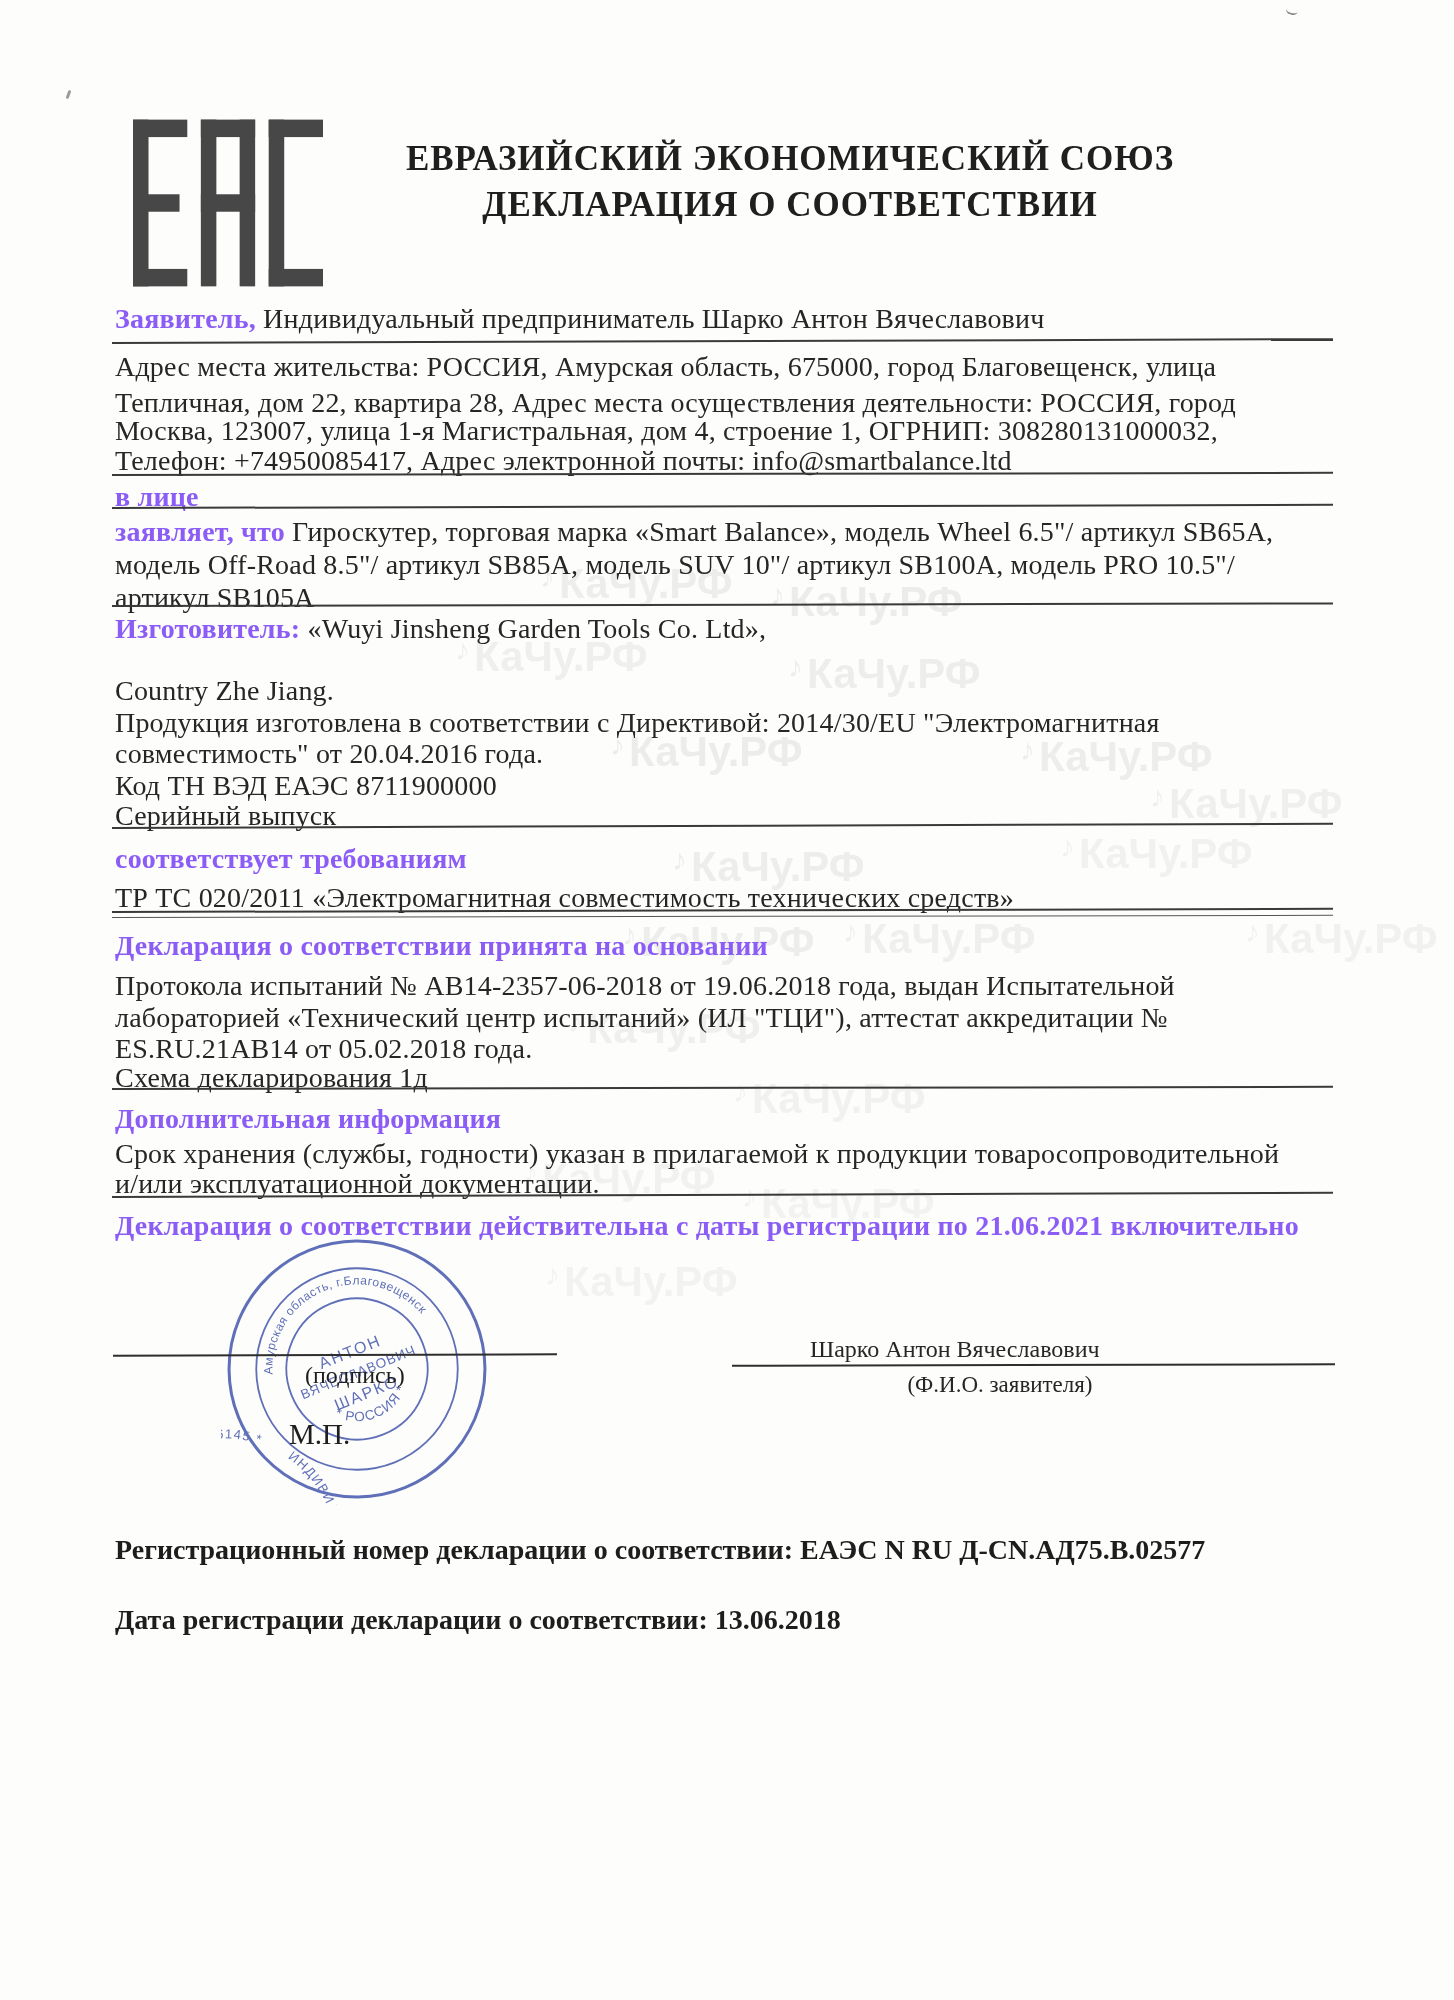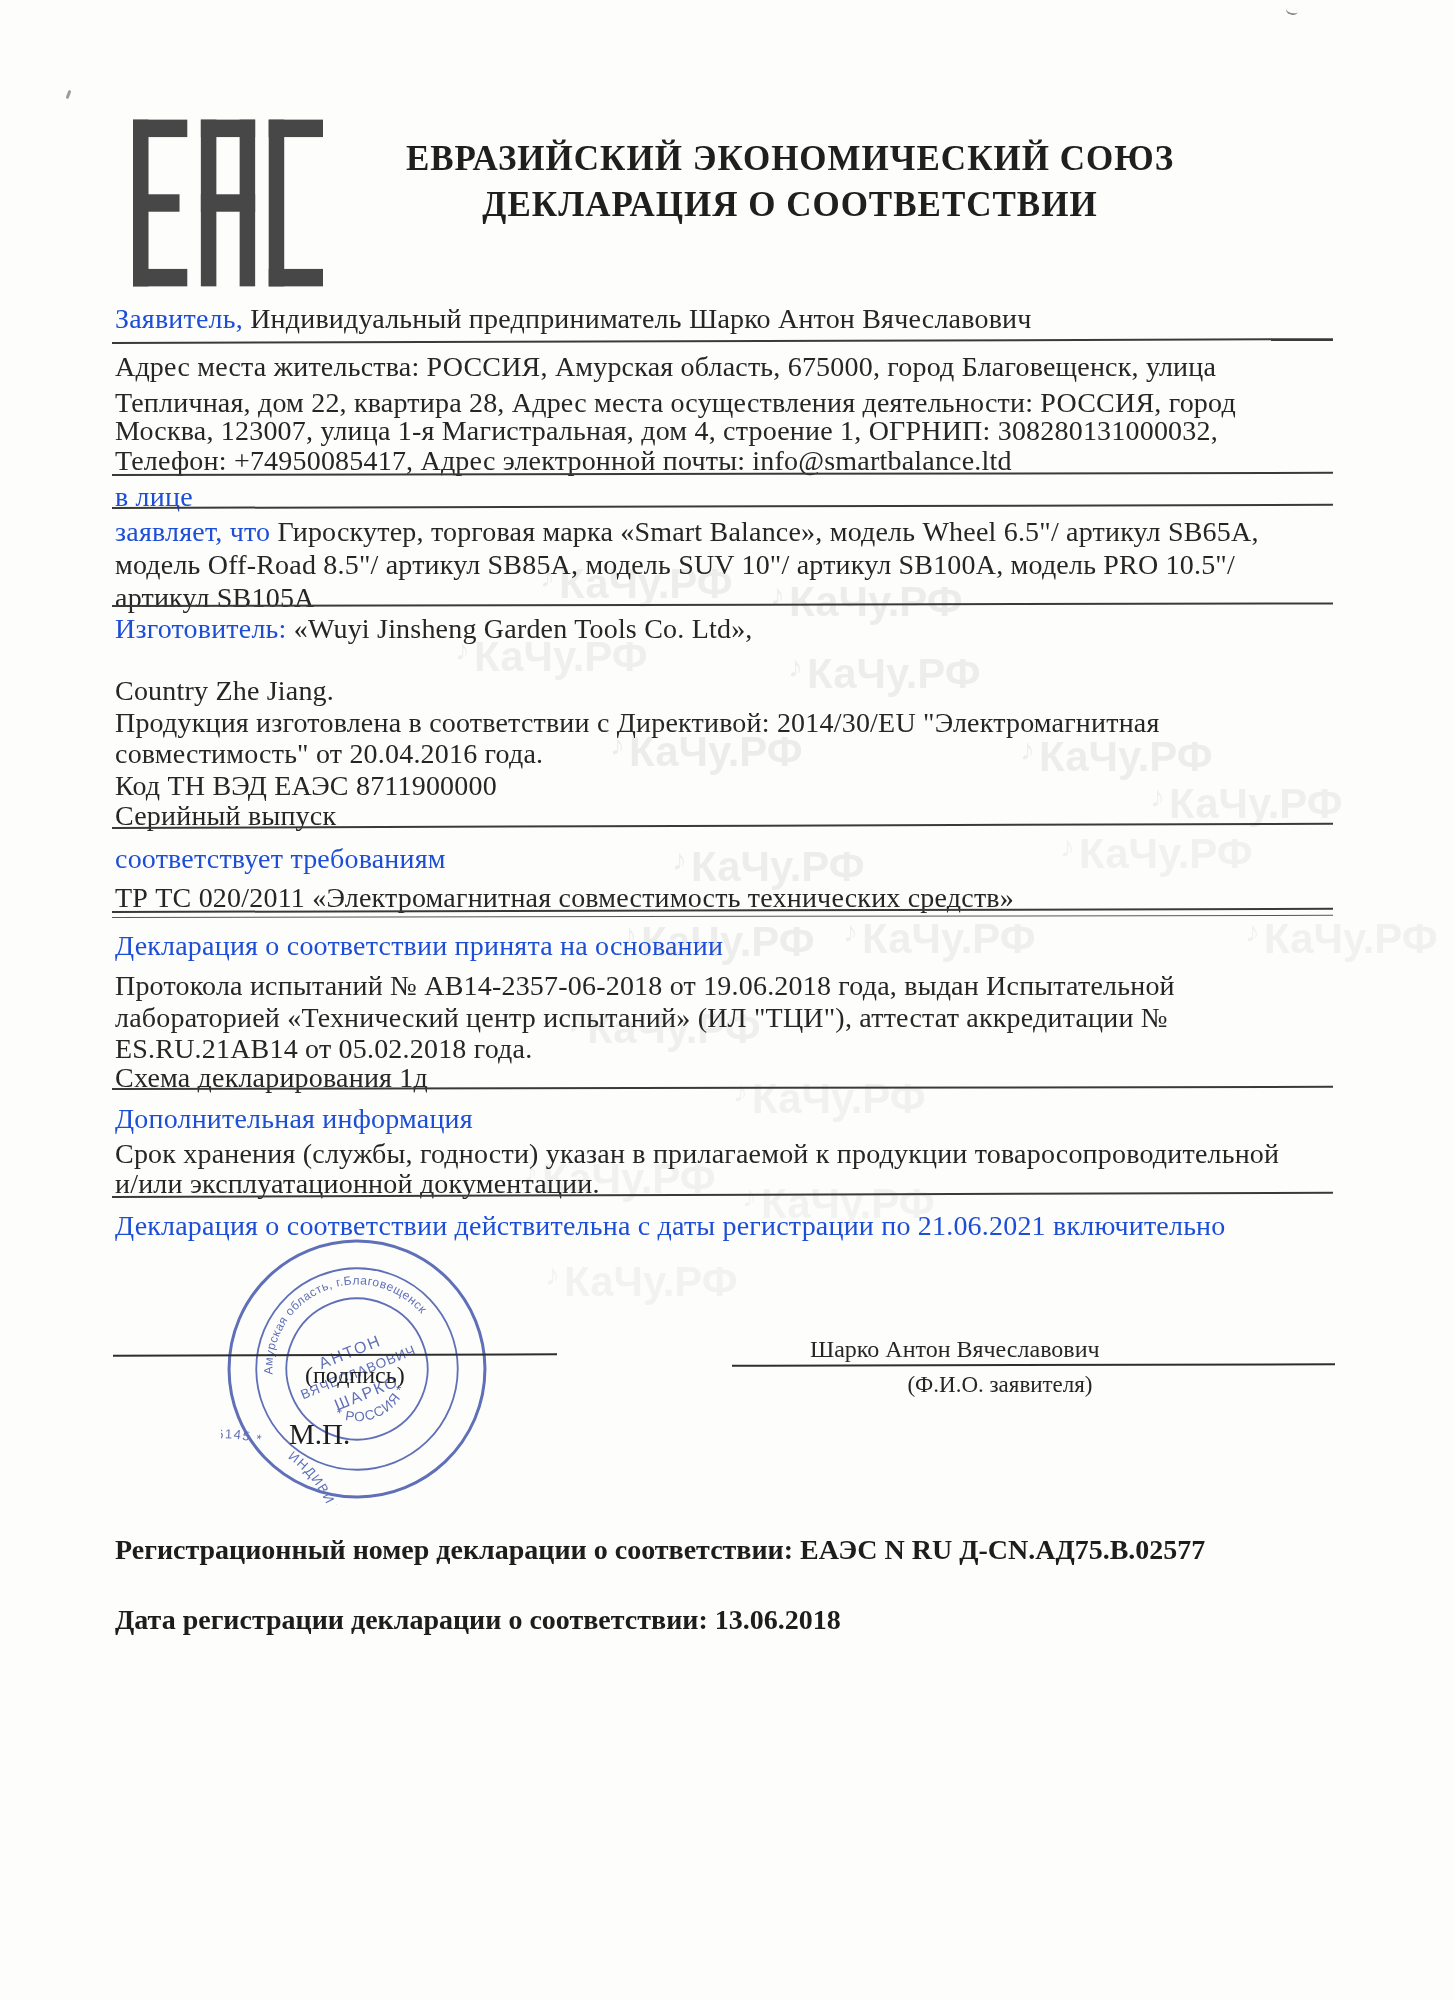--- a/index.html
+++ b/index.html
@@ -5,21 +5,21 @@
   html,body{margin:0;padding:0;background:#ffffff;}
   .page{position:relative;width:1454px;height:2000px;background:#fdfdfb;overflow:hidden;
         font-family:"Liberation Serif","DejaVu Serif",serif;color:#262626;}
   
   .eac-logo{position:absolute;left:133px;top:116px;width:190px;height:174px;}
   .title{position:absolute;left:320px;top:102px;width:940px;text-align:center;
          font-weight:bold;font-size:35px;line-height:46px;letter-spacing:1px;color:#1f1f1f;margin-top:34px;}
   
   .tl{position:absolute;left:115px;width:1225px;font-size:28px;line-height:33px;
       letter-spacing:.2px;white-space:nowrap;color:#262626;}
-  .b{font-weight:normal;color:#1d4ed8;}
+  .b{font-weight:bold;color:#8b5cf6;}
   
   .rule{position:absolute;left:112px;width:1221px;height:2px;background:#3a3a3a;transform-origin:left center;}
   .rule.thin{height:1px;background:#555;}
   
   .wm{position:absolute;font-family:"Liberation Sans","DejaVu Sans",sans-serif;
       font-weight:bold;font-size:42px;color:#6e6e6e;white-space:nowrap;pointer-events:none;}
   .wm .wm-fig{font-size:30px;vertical-align:top;margin-right:4px;}
   
   .stamp{position:absolute;left:221px;top:1233px;width:272px;height:272px;opacity:.88;}
   .stamp circle{fill:none;stroke:#4a5caf;}

